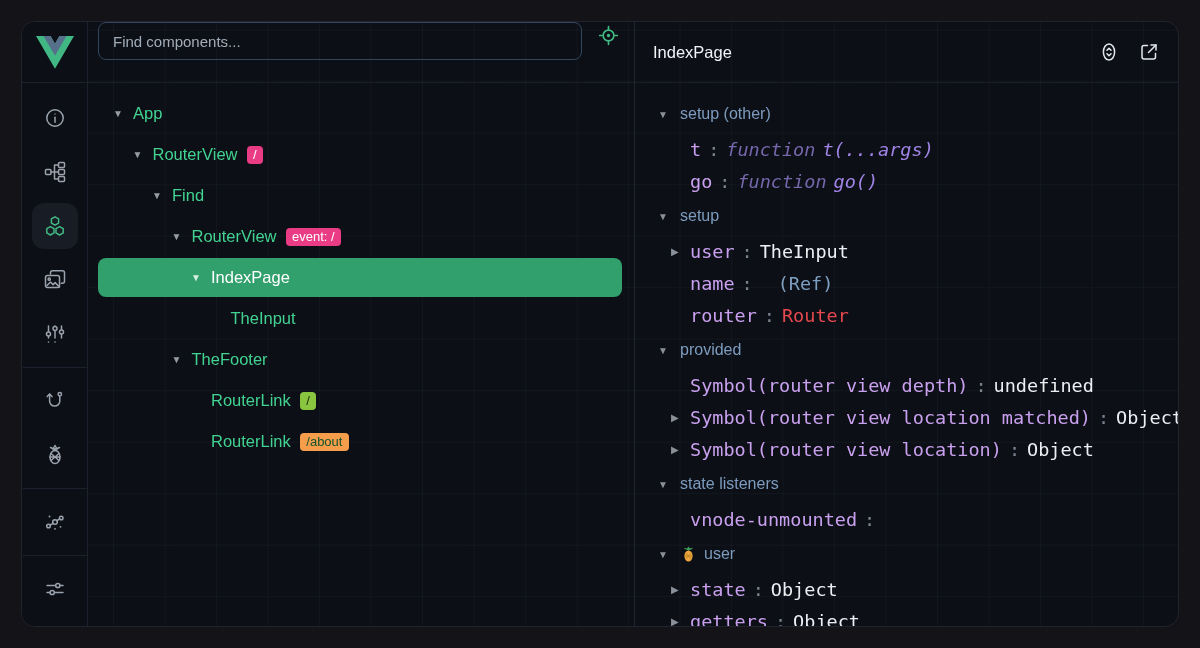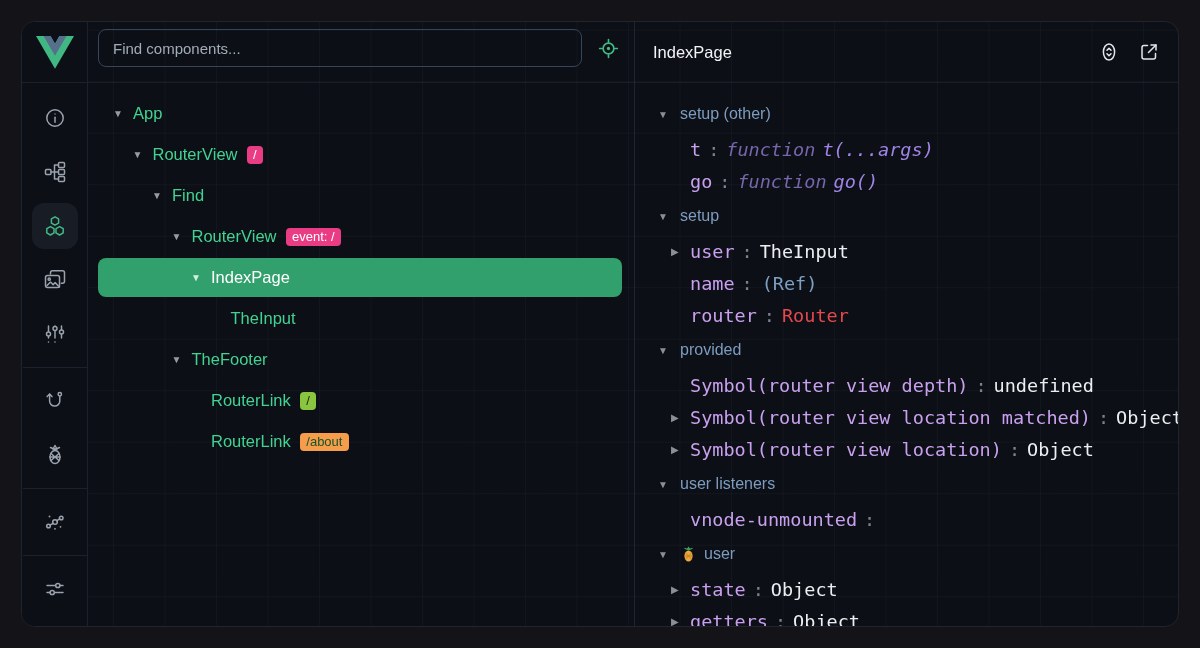--- a/index.html
+++ b/index.html
@@ -17,21 +17,21 @@
     border-bottom:1px solid rgba(130,150,190,0.14);box-sizing:border-box;}
   .nav{display:flex;flex-direction:column;align-items:center;padding-top:8px;width:100%;}
   .nav-btn{width:46px;height:46px;margin:4px 0;border-radius:12px;display:flex;align-items:center;
     justify-content:center;cursor:pointer;}
   .nav-btn.active{background:rgba(160,185,225,0.08);}
   .nav-btn svg{stroke:#9aa2ad;fill:none;stroke-width:1.5;stroke-linecap:round;stroke-linejoin:round;}
   .nav-btn.active svg{stroke:#42b883;}
   .nav-sep{width:64px;height:1px;background:rgba(130,150,190,0.14);margin:6px 0;}
   
   .tree-panel{width:546px;flex:none;display:flex;flex-direction:column;box-sizing:border-box;}
-  .toolbar{height:61px;flex:none;display:flex;align-items:center;padding:0 13px 8px 10px;
+  .toolbar{height:61px;flex:none;display:flex;padding:0 13px 8px 10px;
     border-bottom:1px solid rgba(130,150,190,0.10);box-sizing:border-box;}
   .search{flex:1;height:36px;background:transparent;border:1px solid #32465c;border-radius:8px;
     color:#dfe5ec;padding:0 14px;font-size:15px;outline:none;font-family:"Liberation Sans",sans-serif;}
   .search::placeholder{color:#a2adba;}
   .target-btn{margin-left:13px;width:26px;height:26px;display:flex;align-items:center;justify-content:center;cursor:pointer;}
   .tree{flex:1;padding-top:10px;overflow:hidden;}
   .tree-row{height:41px;display:flex;align-items:center;font-size:16.5px;color:#42d392;box-sizing:border-box;cursor:pointer;}
   .tree-row .arrow{width:14px;margin-right:8px;font-size:10px;color:#969ca6;text-align:center;flex:none;}
   .tree-row.sel{background:#31a06d;border-radius:8px;margin:1px 12px 1px 10px;height:39px;color:#ffffff;}
   .tree-row.sel .arrow{color:#d4efe0;}
@@ -51,21 +51,21 @@
   .section-row .s-arrow{width:13px;margin-right:9px;font-size:10px;color:#8a9099;flex:none;}
   .section-row .s-ico{margin-right:7px;display:flex;}
   .entry-row{height:32px;display:flex;align-items:center;padding-left:36px;
     font-family:"DejaVu Sans Mono",monospace;font-size:18.5px;}
   .entry-row .e-arrow{width:19px;font-size:10px;color:#8a9099;flex:none;font-family:"Liberation Sans",sans-serif;}
   .k{color:#c9a0ef;}
   .colon{color:#7b8290;margin:0 7px;}
   .v-kw{color:#7667ad;font-style:italic;}
   .v-sig{color:#a184e8;font-style:italic;margin-left:7px;}
   .v-plain{color:#eceef2;}
-  .v-ref{color:#7ea0c2;margin-left:2px;}
+  .v-ref{color:#7ea0c2;margin-left:18px;}
   .v-error{color:#e5484d;}
   .v-warnicon{color:#b9bec6;margin-right:7px;font-size:14px;font-family:"DejaVu Sans",sans-serif;}
 </style>
 </head>
 <body>
 
 <div class="app">
 
   <div class="sidebar">
     <div class="logo-box">
@@ -292,21 +292,21 @@
   </div>
         <div class="entry-row">
     <span class="e-arrow">▶</span>
     <span class="k">Symbol(router view location)</span>
     <span class="colon">:</span>
     <span><span class="v-plain">Object</span></span>
   </div>
         <div class="section-row">
     <span class="s-arrow">▼</span>
 
-    <span>user listeners</span>
+    <span>state listeners</span>
   </div>
         <div class="entry-row">
     <span class="e-arrow"></span>
     <span class="k">vnode-unmounted</span>
     <span class="colon">:</span>
   </div>
         <div class="section-row">
     <span class="s-arrow">▼</span>
     <span class="s-ico">
       <svg width="17" height="17" viewBox="0 0 17 17">

